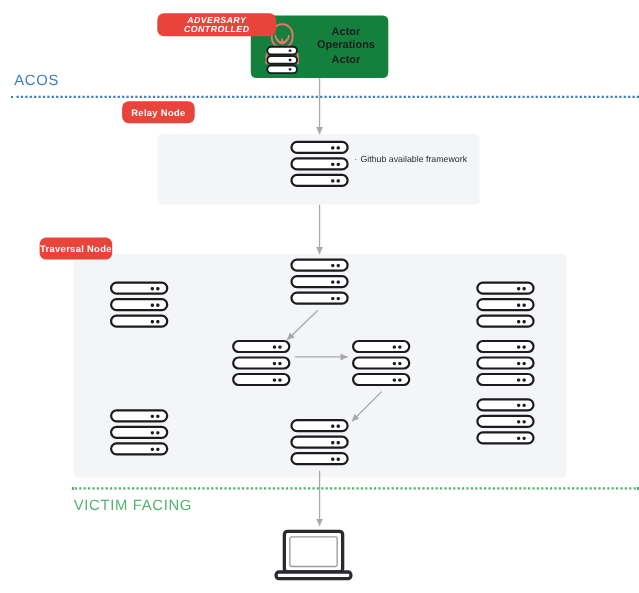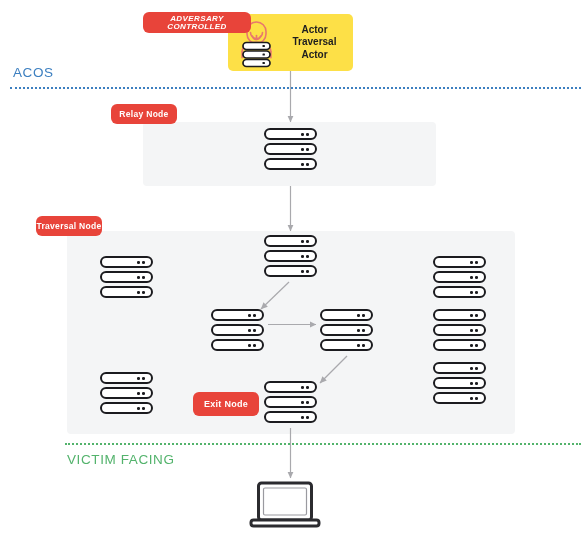--- a/index.html
+++ b/index.html
@@ -48,41 +48,41 @@
     box-sizing: border-box;
   }
   #badge-adversary {
     left: 143px; top: 12px;
     width: 108px; height: 21px;
     font-size: 8px;
     letter-spacing: 0.4px;
     font-style: italic;
   }
   #badge-relay {
-    left: 111px; top: 104px;
+    left: 111px; top: 92px;
     width: 66px; height: 20px;
     font-size: 8.5px;
   }
   #badge-traversal {
     left: 36px; top: 216px;
     width: 66px; height: 20px;
     font-size: 8.5px;
   }
   #badge-exit {
     left: 193px; top: 392px;
     width: 66px; height: 24px;
     font-size: 9px;
   }
 
   
   #actor-card {
     position: absolute;
     left: 228px; top: 14px;
     width: 125px; height: 57px;
-    background: #fde047;
+    background: #15803d;
     border-radius: 5px;
     display: flex;
     align-items: center;
     box-sizing: border-box;
     padding-left: 6px;
   }
   #actor-icon-wrap {
     width: 46px; height: 48px;
     position: relative;
     flex: 0 0 auto;
@@ -228,44 +228,46 @@
         </g>
         <g fill="#1b1b1f">
           <rect x="28.5" y="26" width="2.4" height="2.1" rx="0.6"></rect>
           <rect x="28.5" y="34.5" width="2.4" height="2.1" rx="0.6"></rect>
           <rect x="28.5" y="43" width="2.4" height="2.1" rx="0.6"></rect>
         </g>
       </svg>
     </div>
     <div id="actor-label">
       <span>Actor</span>
-      <span>Traversal</span>
+      <span>Operations</span>
       <span>Actor</span>
     </div>
   </div>
 
   <div class="badge" id="badge-adversary">ADVERSARY CONTROLLED</div>
 
   <div class="badge" id="badge-relay">Relay Node</div>
 
   <div class="badge" id="badge-traversal">Traversal Node</div>
 
-  <div class="badge" id="badge-exit">Exit Node</div>
 
   <div class="zone-divider" id="acos-divider">
     <div class="zone-text">ACOS</div>
     <div class="zone-rule"></div>
   </div>
 
   <div class="zone-divider" id="victim-divider">
     <div class="zone-rule"></div>
     <div class="zone-text">VICTIM FACING</div>
   </div>
 
   <div id="relay-notes">
+    <div class="bullet-row">
+      <span class="dot">·</span><span>Github available framework</span>
+    </div>
   </div>
 
   <div class="server-stack" style="left:264px; top:128px;">
     <div class="server-unit"></div>
     <div class="server-unit"></div>
     <div class="server-unit"></div>
   </div>
 
   <div class="server-stack" style="left:264px; top:235px;">
     <div class="server-unit"></div>

